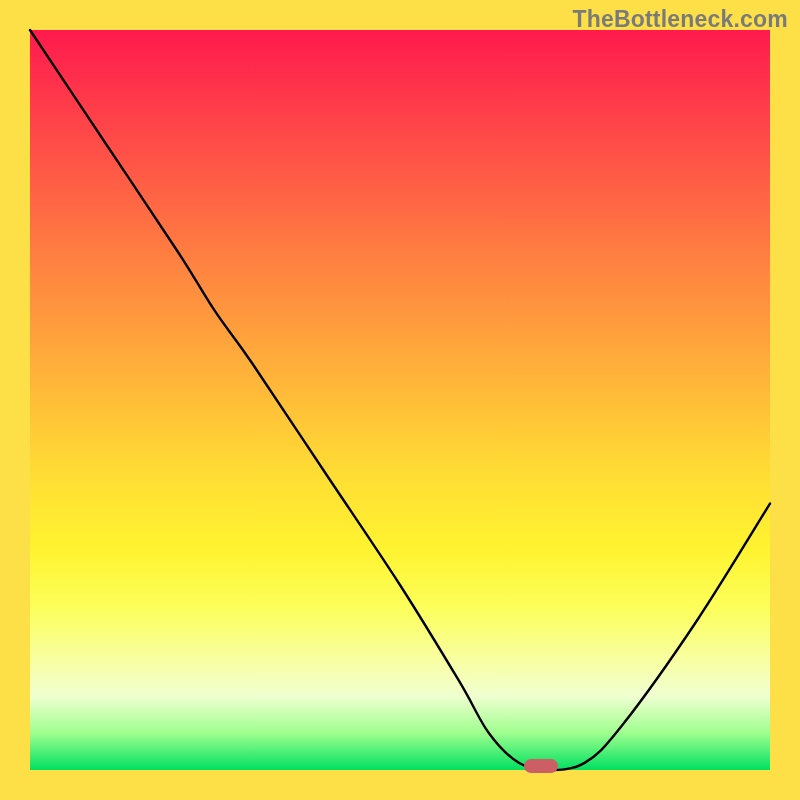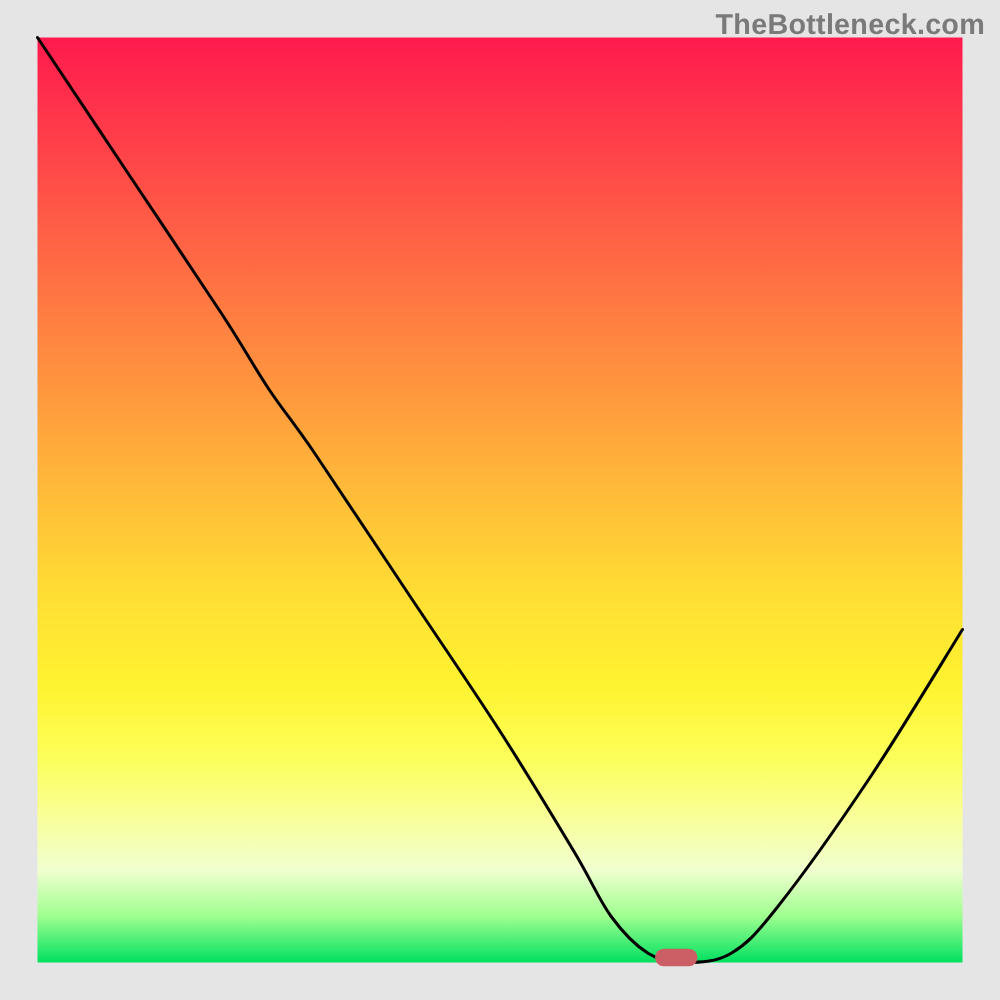--- a/index.html
+++ b/index.html
@@ -7,21 +7,21 @@
     padding: 0;
     width: 800px;
     height: 800px;
     background: #000;
     overflow: hidden;
   }
   .frame {
     position: relative;
     width: 800px;
     height: 800px;
-    background: #e5e5e5;
+    background: #fde047;
   }
   .plot {
     position: absolute;
     left: 30px;
     top: 30px;
     width: 740px;
     height: 740px;
     background: linear-gradient(to bottom,
       #ff1a4d 0%,
       #ff3b4a 10%,

